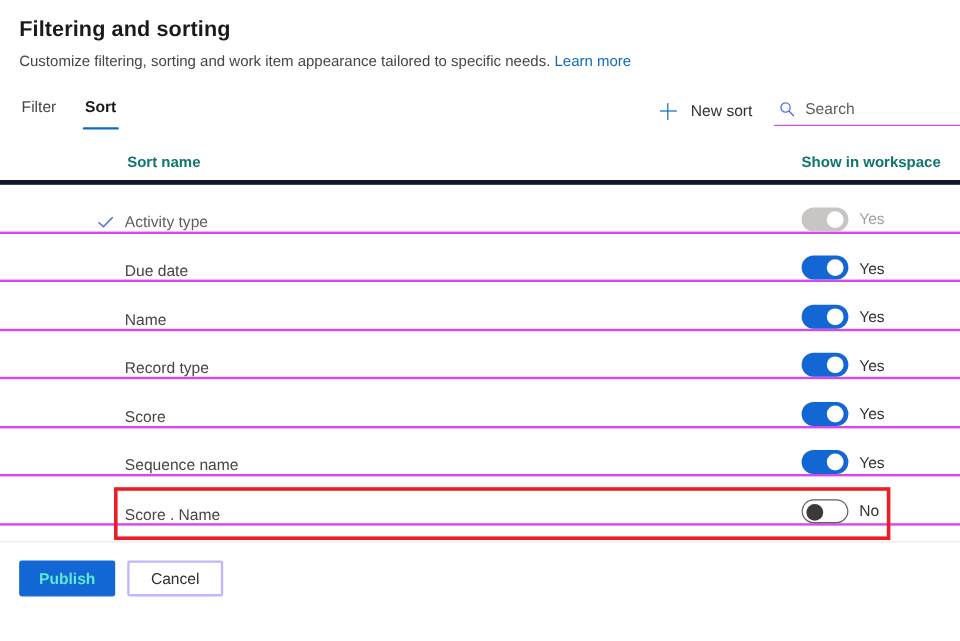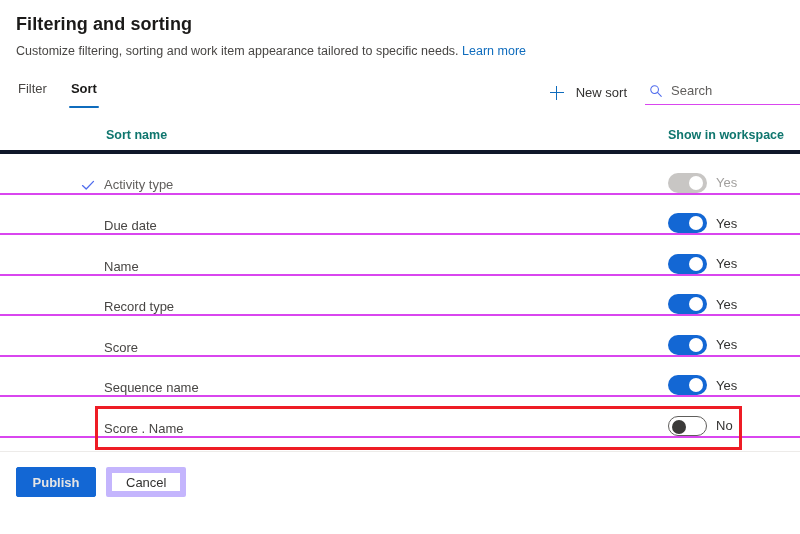--- a/index.html
+++ b/index.html
@@ -233,26 +233,26 @@
     min-width: 80px;
     font-size: 13px;
     border-radius: 2px;
     cursor: pointer;
     font-family: "Liberation Sans", sans-serif;
     padding: 0 14px;
   }
   .btn-primary {
     background: #1367d4;
     border: 1px solid #1367d4;
-    color: #e5e5e5;
+    color: #5eead4;
     font-weight: 600;
   }
   .btn-secondary {
     background: #ffffff;
-    border: 6px solid #c4b5fd;
+    border: 2px solid #c4b5fd;
     color: #323130;
   }
 </style>
 </head>
 <body>
 
 <div class="page">
 
   <div class="header">
     <div class="page-title">Filtering and sorting</div>

